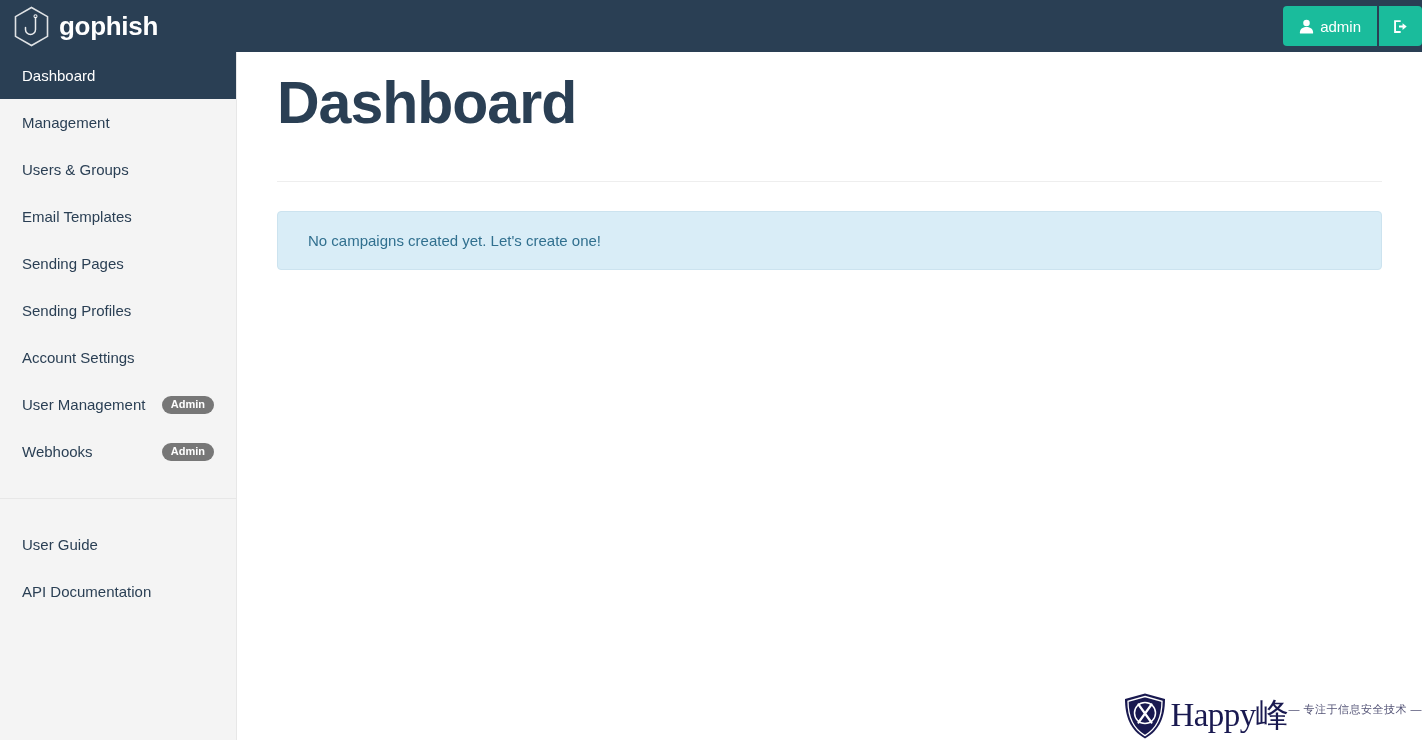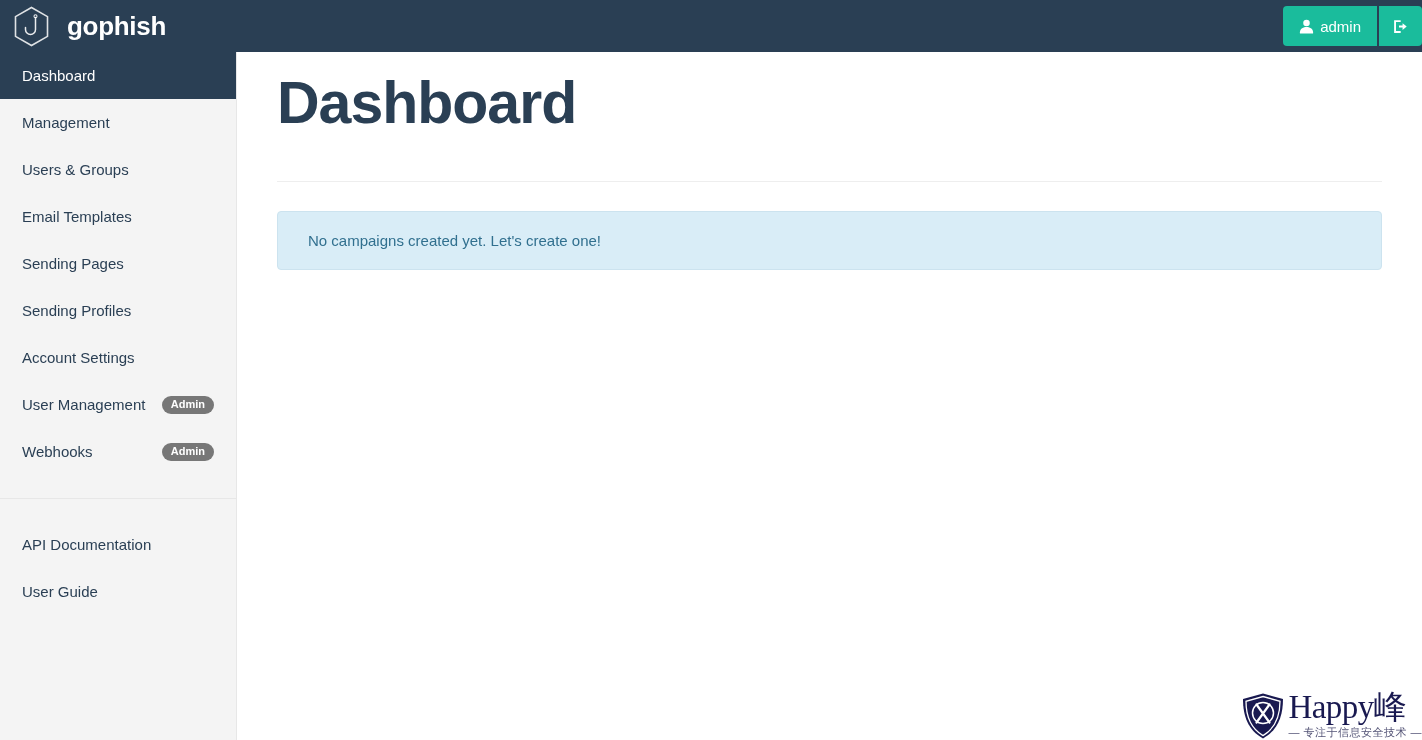--- a/index.html
+++ b/index.html
@@ -19,21 +19,21 @@
     height: 52px;
     background: #2a3f54;
     display: flex;
     align-items: center;
     z-index: 20;
   }
   .brand {
     display: flex;
     align-items: center;
     margin-left: 13px;
-    gap: 17px;
+    gap: 9px;
     text-decoration: none;
   }
   .brand-logo { width: 37px; height: 41px; display: block; }
   .brand-text {
     color: #ffffff;
     font-size: 26px;
     font-weight: bold;
     letter-spacing: -0.3px;
     line-height: 1;
   }
@@ -145,21 +145,21 @@
   .watermark {
     position: absolute;
     right: 0px;
     bottom: 0px;
     display: flex;
     align-items: center;
     z-index: 30;
     pointer-events: none;
   }
   .wm-shield { width: 46px; height: 48px; display: block; }
-  .wm-textblock { display: flex; flex-direction: column; margin-left: 2px; }
+  .wm-textblock { display: flex; flex-direction: row; margin-left: 2px; }
   .wm-title {
     font-family: "Liberation Serif", serif;
     font-size: 33px;
     color: #191950;
     line-height: 0.95;
     letter-spacing: -0.5px;
   }
   .wm-sub {
     font-family: "Liberation Sans", sans-serif;
     font-size: 11px;
@@ -254,26 +254,26 @@
         <span class="badge-admin">Admin</span>
       </a>
     </li>
   </ul>
 
   <div class="side-divider"></div>
 
   <ul class="side-list">
     <li>
       <a class="side-item" href="#">
+        <span class="label">User Guide</span>
+      </a>
+    </li>
+    <li>
+      <a class="side-item" href="#">
         <span class="label">API Documentation</span>
-      </a>
-    </li>
-    <li>
-      <a class="side-item" href="#">
-        <span class="label">User Guide</span>
       </a>
     </li>
   </ul>
 </nav>
 
 <main class="content">
   <h1 class="page-title">Dashboard</h1>
   <hr class="title-rule">
   <div class="alert-info">
     <span>No campaigns created yet. Let's create one!</span>

